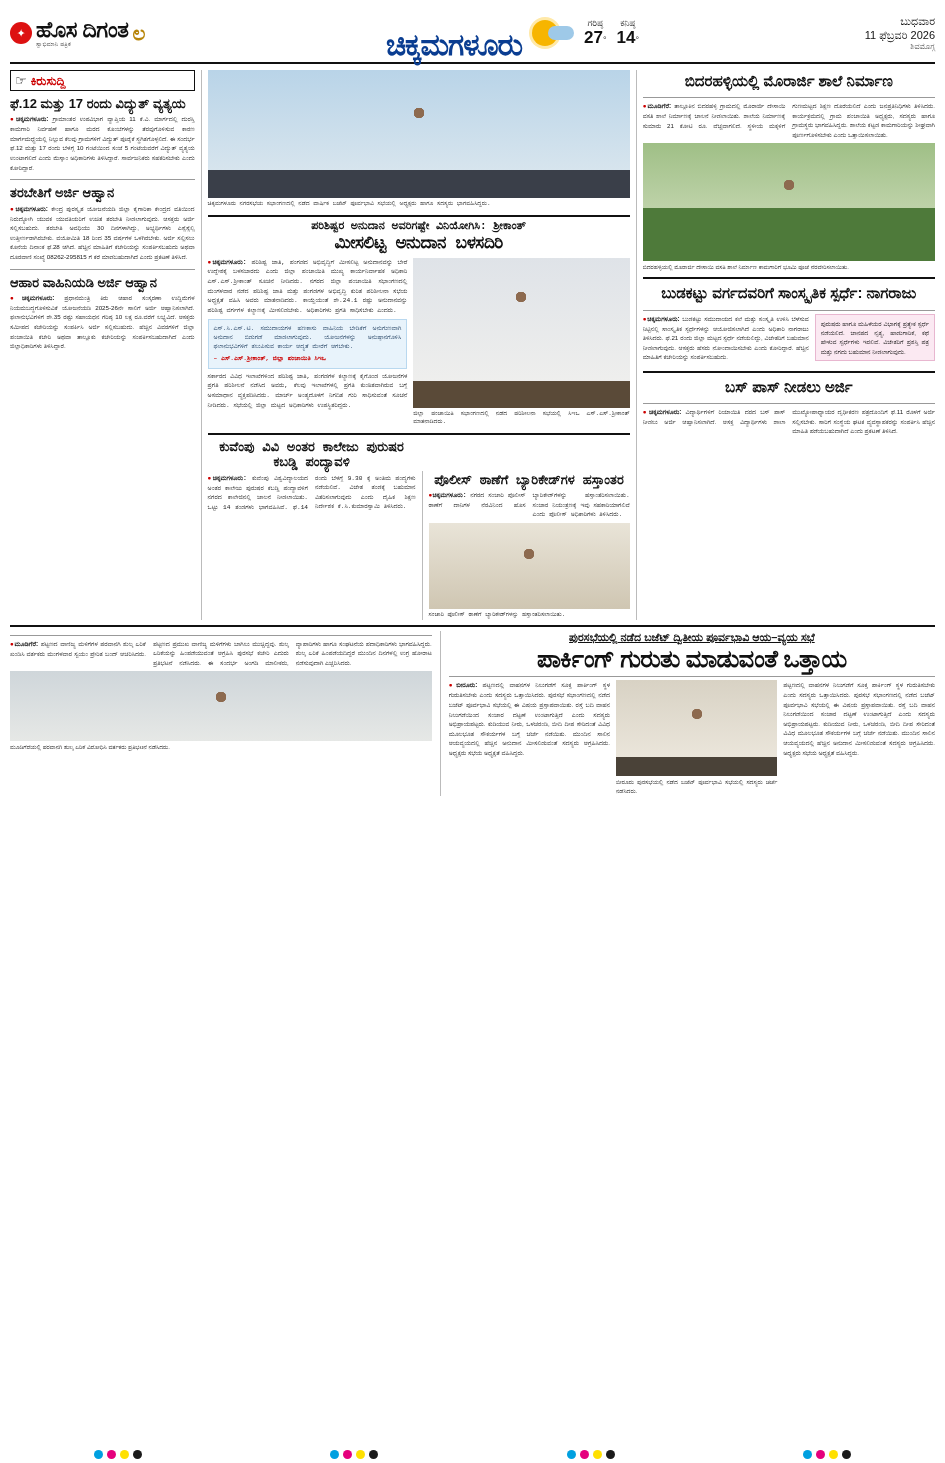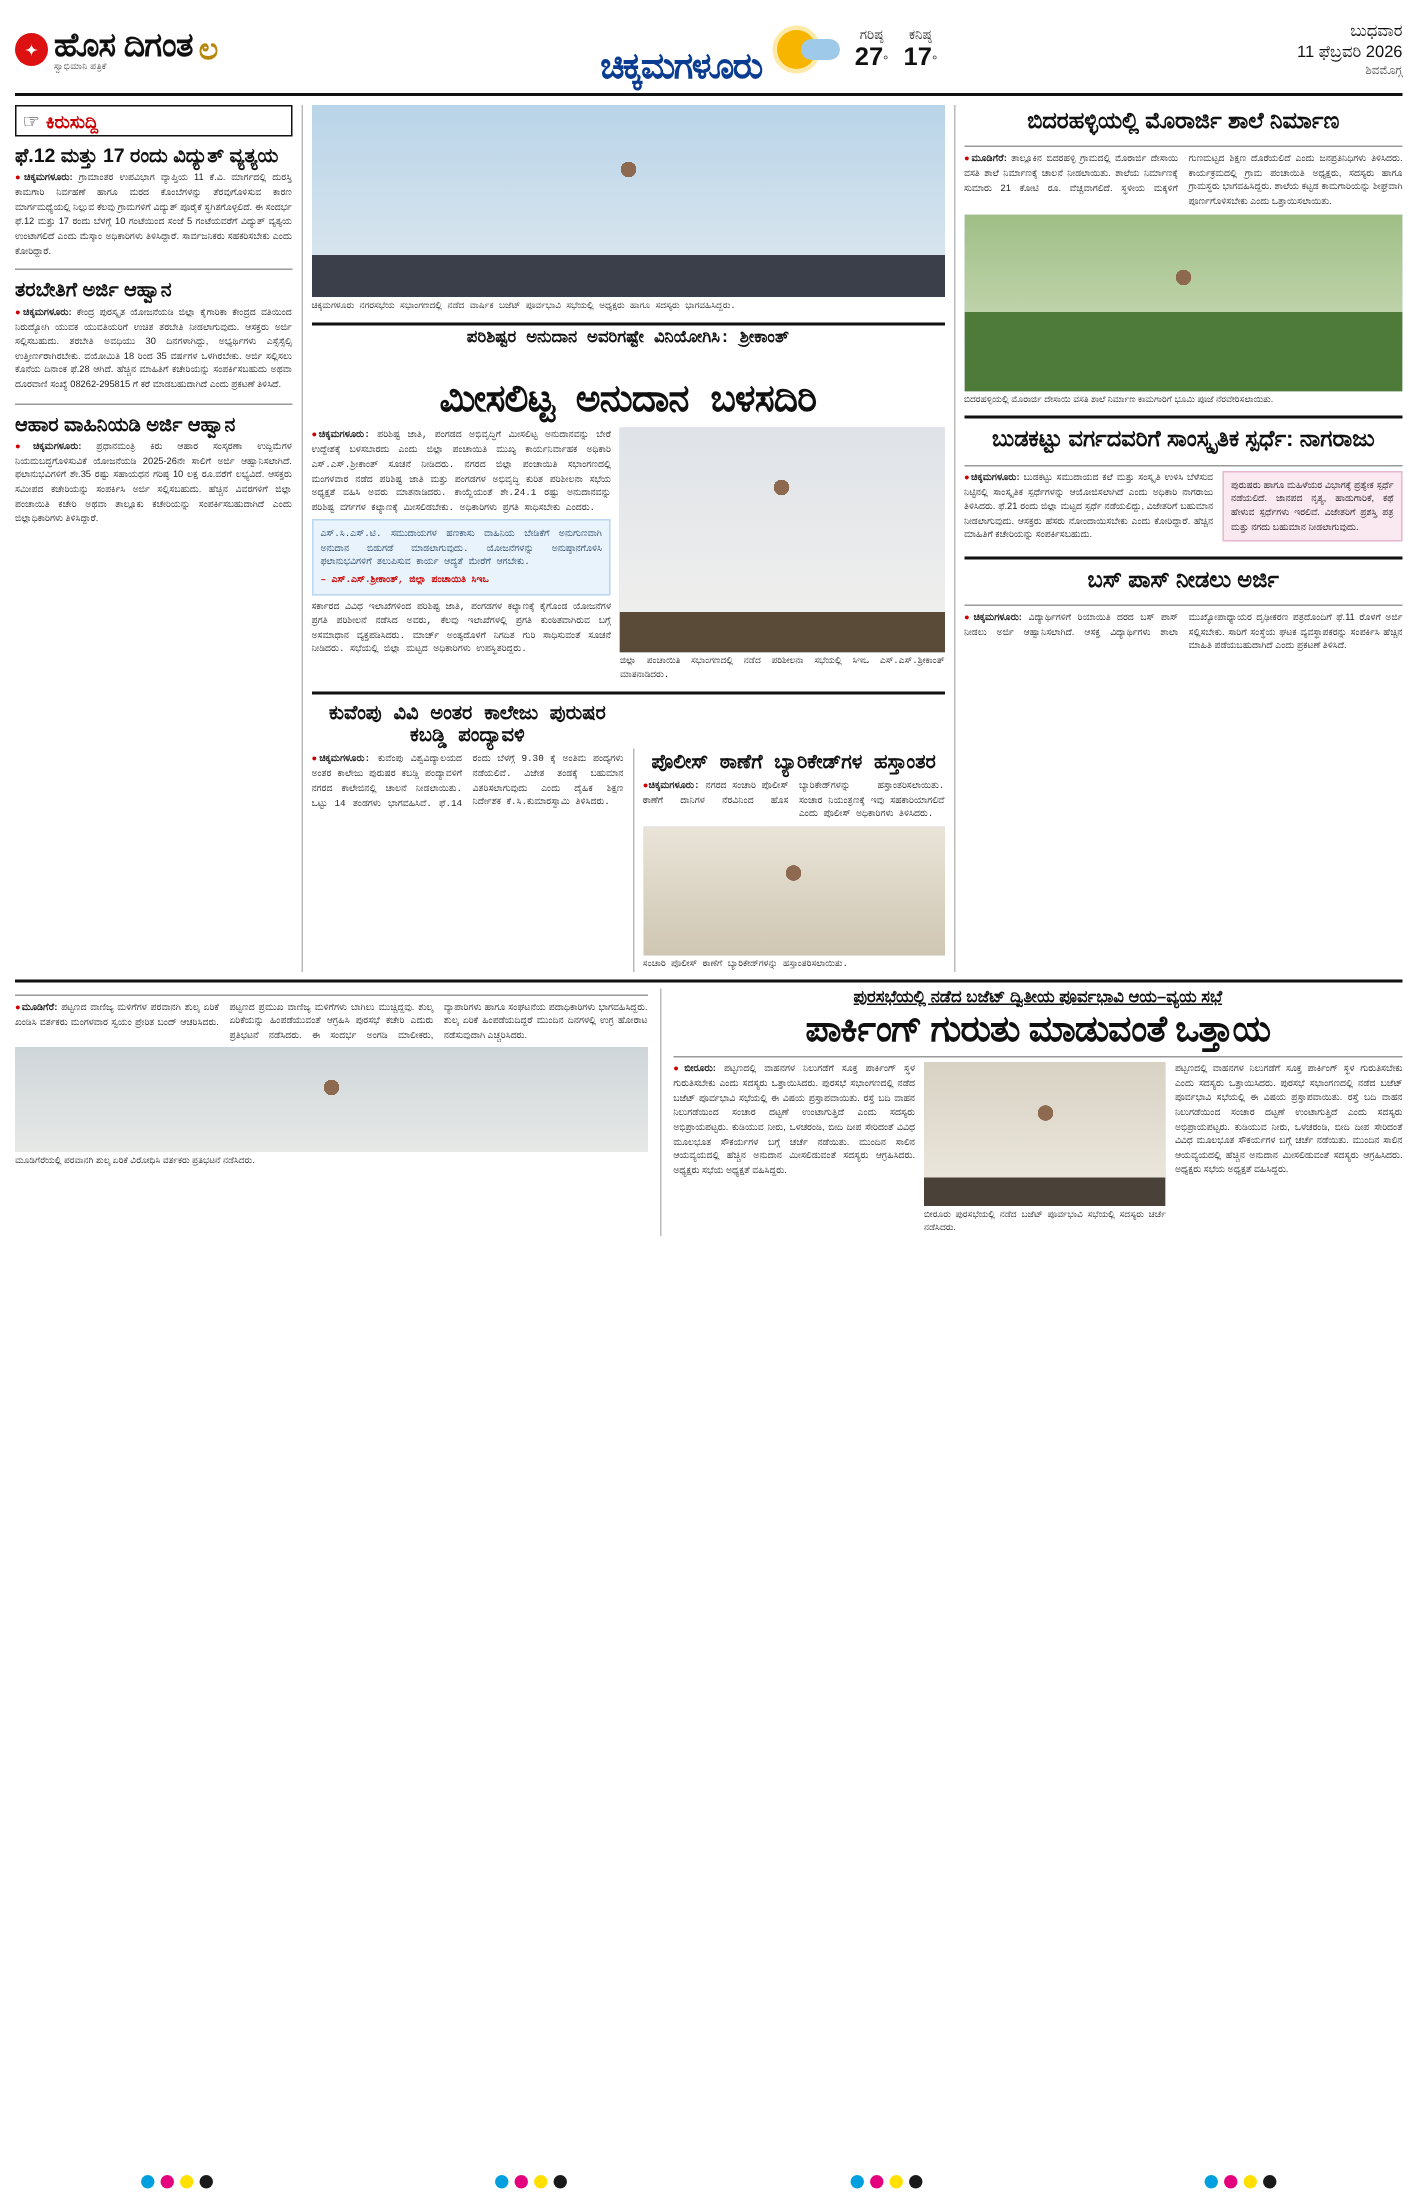--- a/index.html
+++ b/index.html
@@ -16,39 +16,39 @@
 
   
   .masthead { display:flex; align-items:center; justify-content:space-between;
     border-bottom:2px solid #111; padding-bottom:4px; height:56px; }
   .logo-block { display:flex; align-items:center; gap:4px; width:230px; }
   .logo-badge { width:22px;height:22px;border-radius:50%;background:#d11;display:flex;align-items:center;justify-content:center;color:#fff;font-size:11px;}
   .logo-text { font-size:22px; font-weight:bold; letter-spacing:-0.5px; line-height:1; }
   .logo-sub { font-size:6px; color:#444; letter-spacing:0.2px;}
   .logo-mark { font-size:20px; font-weight:bold; color:#b8860b; }
   .edition { flex:1; text-align:center; display:flex; align-items:center; justify-content:center; gap:10px;}
-  .edition-name { font-size:24px; font-weight:bold; color:#0a3d91; letter-spacing:-1px;margin-top:24px;}
+  .edition-name { font-size:30px; font-weight:bold; color:#0a3d91; letter-spacing:-1px;margin-top:24px;}
   .sun { width:26px;height:26px;border-radius:50%;background:#f7b500; box-shadow:0 0 0 3px #ffe9a8;}
   .cloud { width:26px;height:14px;background:#9ec9e8;border-radius:9px;margin-left:-10px;}
   .temp { font-size:9px; color:#333; text-align:center; line-height:1.05;}
   .temp b { font-size:17px; color:#111;}
   .dateblock { width:150px; text-align:right; font-size:11px; line-height:1.3;}
   .dateblock .small { font-size:8px; color:#555;}
 
   
   .content { display:flex; gap:6px; margin-top:6px; }
   .col { display:flex; flex-direction:column; }
   .c1 { width:185px; }
   .c2 { width:430px;font-family:Liberation Mono, monospace; }
   .c3 { width:300px; }
 
   .rule-v { border-left:1px solid #bbb; }
 
   
-  h1.hl { font-size:25px; line-height:1.1; margin:19px 0 4px; font-weight:bold; letter-spacing:-0.5px;}
+  h1.hl { font-size:17px; line-height:1.1; margin:0 0 4px; font-weight:bold; letter-spacing:-0.5px;}
   h2.hl { font-size:15px; line-height:1.15; margin:2px 0 4px; font-weight:bold;}
   h3.hl { font-size:13px; line-height:1.18; margin:2px 0 3px; font-weight:bold;}
   .kicker { font-size:11px; font-weight:bold; line-height:1.2; margin-bottom:2px;}
   .rule-top { border-top:2px solid #111; margin:6px 0 3px; }
   .rule-thin { border-top:1px solid #999; margin:4px 0 3px;}
 
   .body-text { font-size:6.2px; line-height:1.55; text-align:justify; color:#222; }
   .body-text p { margin:0 0 3px; }
   .dateline { font-weight:bold; font-size:6.4px; }
   .bullet-red { color:#c00; font-weight:bold; }
@@ -106,21 +106,21 @@
       <div style="display:flex;align-items:center;">
         <div class="sun"></div>
         <div class="cloud"></div>
       </div>
       <div class="temp">
         <span>ಗರಿಷ್ಠ</span><br>
         <b>27</b>°
       </div>
       <div class="temp">
         <span>ಕನಿಷ್ಠ</span><br>
-        <b>17</b>°
+        <b>14</b>°
       </div>
     </div>
 
     <div class="dateblock">
       <div>ಬುಧವಾರ</div>
       <div>11 ಫೆಬ್ರವರಿ 2026</div>
       <div class="small">ಶಿವಮೊಗ್ಗ</div>
     </div>
   </div>
 

